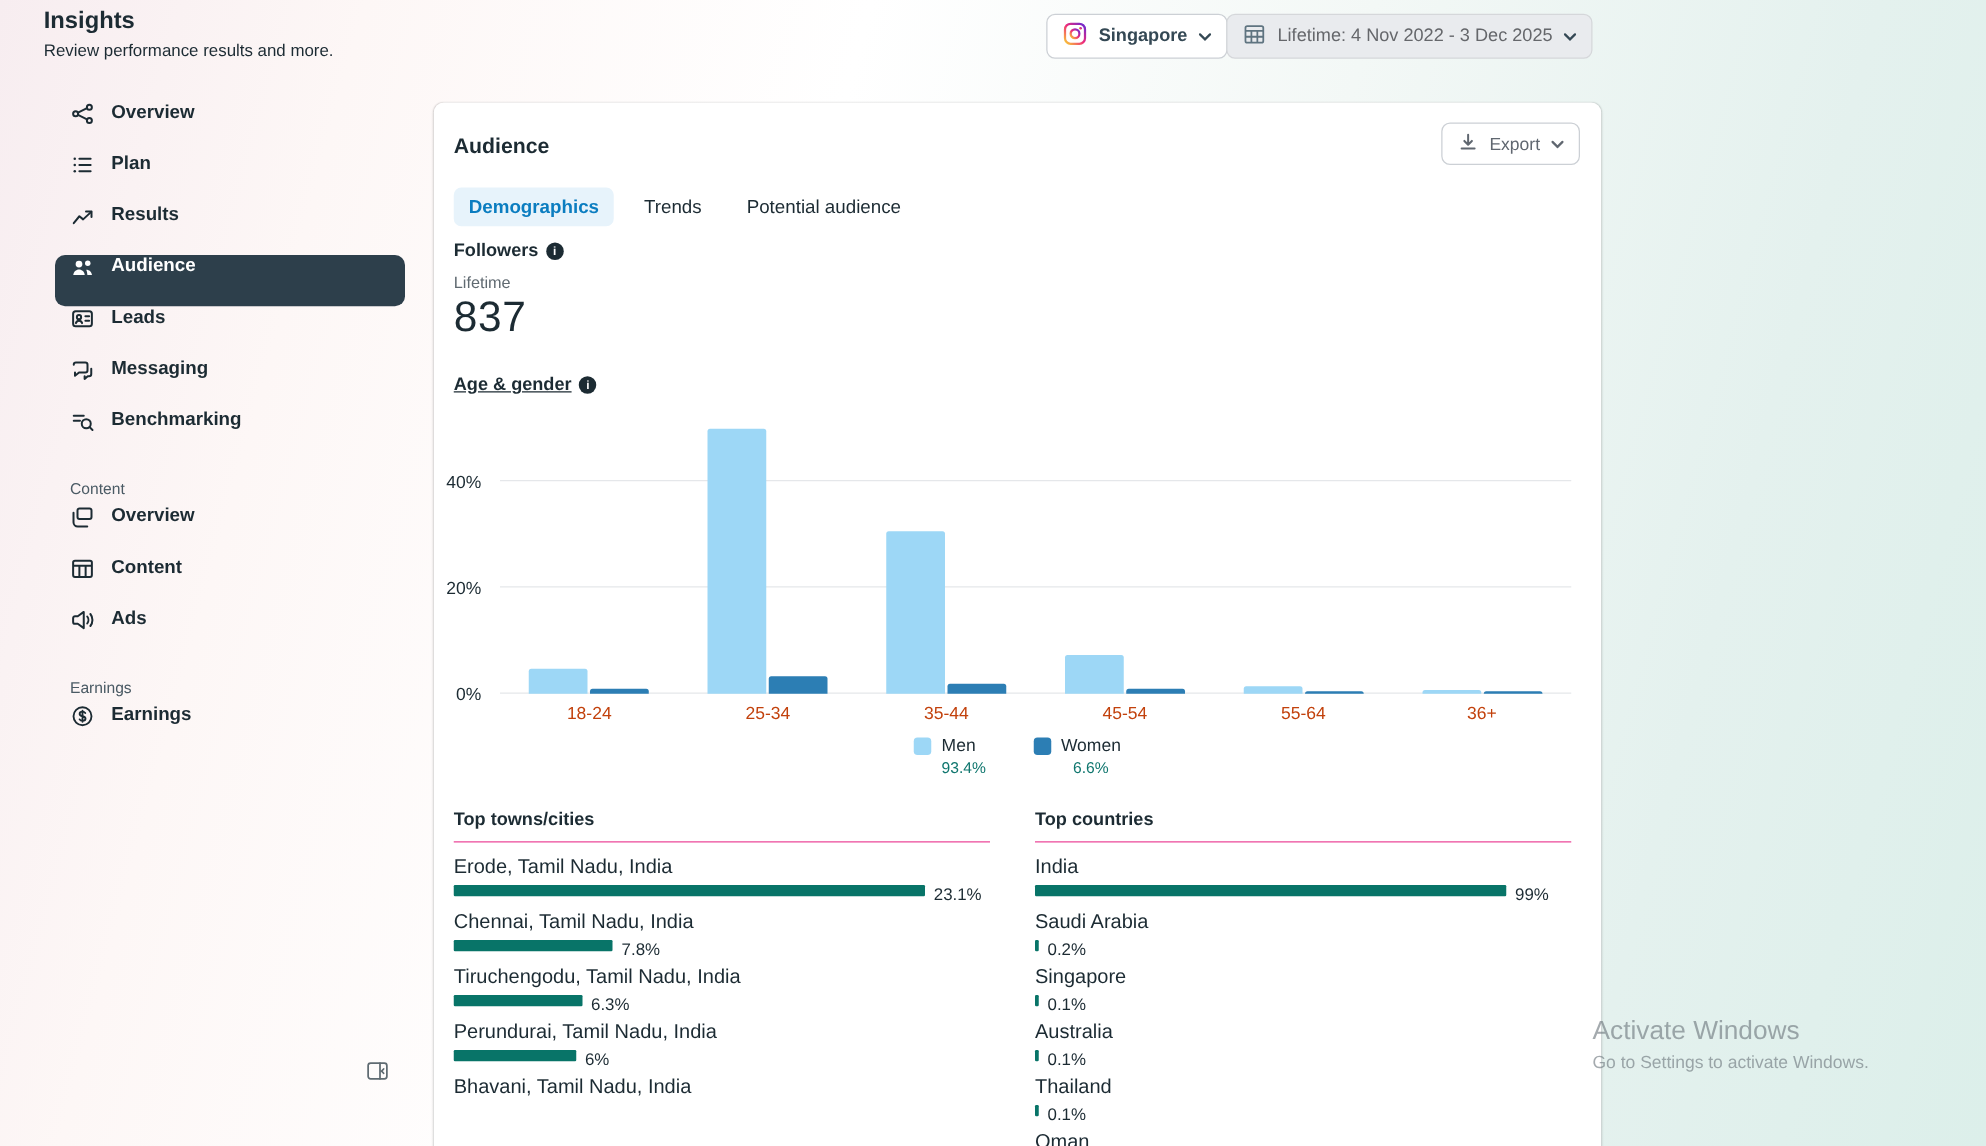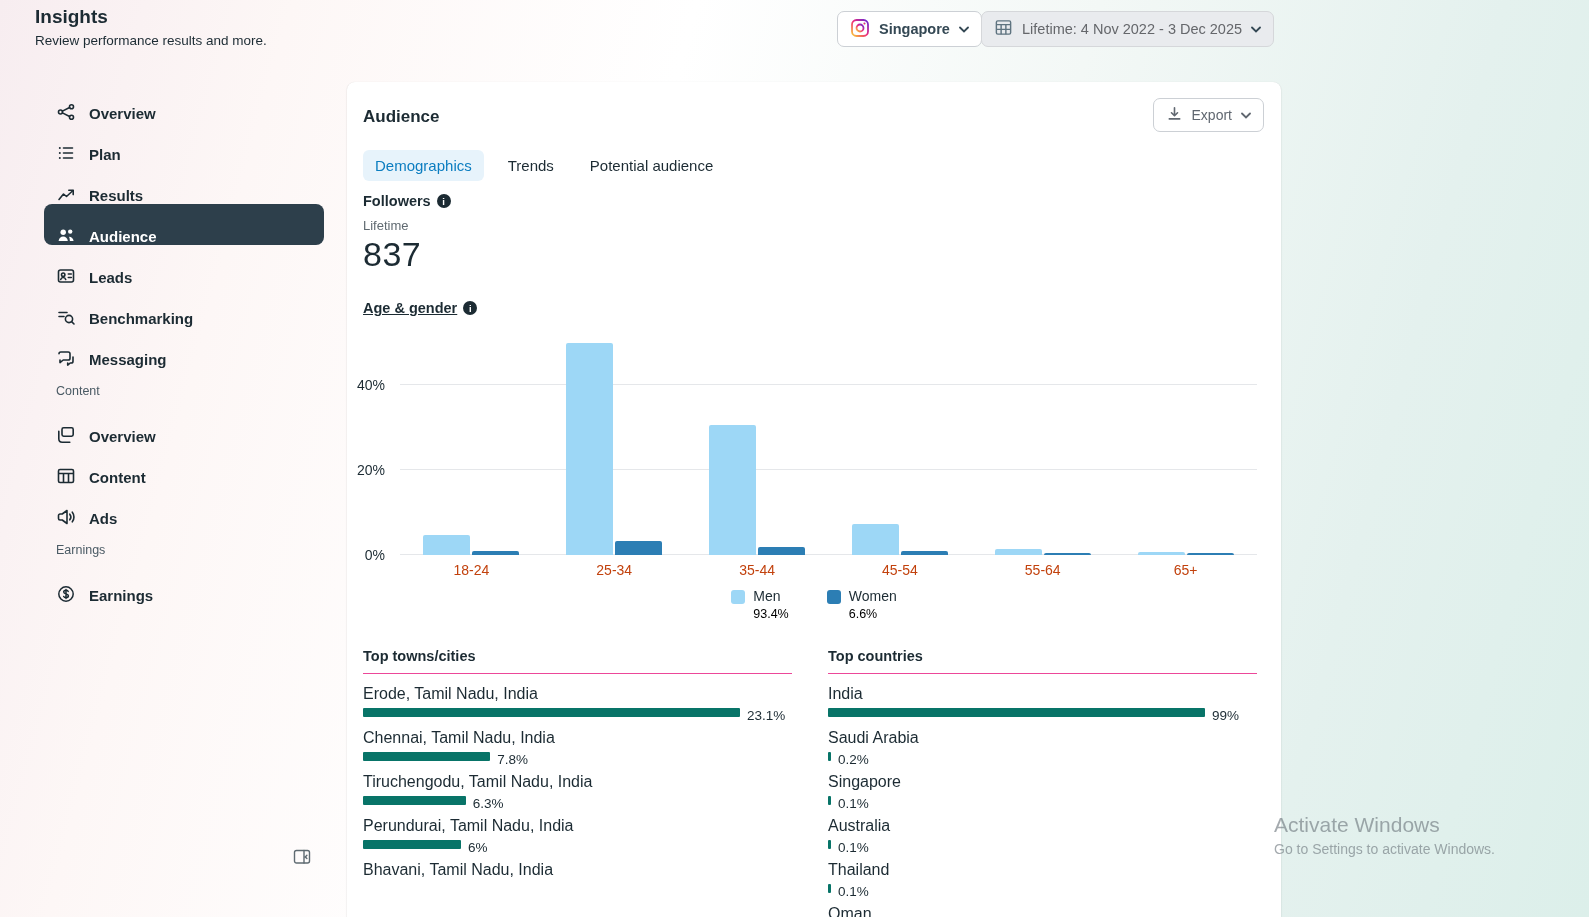--- a/index.html
+++ b/index.html
@@ -17,42 +17,42 @@
     position:absolute; top:11px; height:36px; display:flex; align-items:center; gap:9px;
     padding:0 12px; border:1px solid #ccd0d5; border-radius:7px; background:#fff;
     font-size:14.5px; cursor:pointer;
   }
   .account-btn { left:837px; font-weight:600; color:#344854; }
   .date-btn { left:981px; background:#e9ebee; border-color:#d5d7da; color:#65676b; font-weight:400; }
   .chev svg { display:block; }
   
   .sidebar { position:absolute; left:44px; top:81px; width:280px; }
   .nav-item {
-    display:flex; align-items:flex-end; gap:13px; height:41px; padding:0 12px;
+    display:flex; align-items:flex-start; gap:13px; height:41px; padding:0 12px;
     border-radius:8px; font-size:15px; font-weight:600; color:#1c2b33; cursor:pointer;
   }
   .nav-item.active { background:#2d3f4b; color:#fff; }
   .nav-icon { width:20px; height:20px; flex:0 0 20px; }
   .nav-icon svg { display:block; }
   .nav-section { margin:16px 0 6px 12px; font-size:12.5px; color:#4a5a64; font-weight:400; }
   
   .card {
     position:absolute; left:347px; top:82px; width:934px; height:900px;
     background:#fff; border-radius:8px;
     box-shadow:0 1px 2px rgba(0,0,0,.12), 0 0 1px rgba(0,0,0,.10);
   }
   .card-title { position:absolute; left:16px; top:25px; font-size:17px; font-weight:700; }
   .export-btn {
     position:absolute; right:17px; top:16px; height:34px; display:flex; align-items:center; gap:9px;
     padding:0 12px; border:1px solid #ccd0d5; border-radius:7px; background:#fff;
     font-size:14px; color:#606770; cursor:pointer;
   }
   .tabs { position:absolute; left:16px; top:68px; display:flex; align-items:center; gap:12px; }
   .tab { padding:7px 12px; font-size:15px; border-radius:6px; cursor:pointer; color:#1c2b33; }
-  .tab.active { background:#e7f3fb; color:#0b7dc0; font-weight:400; }
+  .tab.active { background:#e7f3fb; color:#0b7dc0; font-weight:700; }
   .followers-label { position:absolute; left:16px; top:111px; font-size:14.5px; font-weight:700; display:flex; align-items:center; gap:6px; }
   .followers-period { position:absolute; left:16px; top:136px; font-size:13px; color:#606a71; }
   .followers-value { position:absolute; left:16px; top:153px; font-size:34px; font-weight:400; letter-spacing:.5px; }
   .agegender-label { position:absolute; left:16px; top:218px; font-size:14.5px; font-weight:700; display:flex; align-items:center; gap:6px;text-decoration:underline; }
   .info-dot {
     width:14px; height:14px; border-radius:50%; background:#1c2b33; color:#fff;
     display:inline-flex; align-items:center; justify-content:center;
     font-size:9.5px; font-weight:700; cursor:pointer;
   }
   .info-dot::after { content:"i"; }
@@ -63,21 +63,21 @@
   .ytick { position:absolute; right:6px; transform:translateY(50%); font-size:14px; color:#1c2b33; }
   .columns { position:absolute; inset:0; display:flex; }
   .col { flex:1; display:flex; align-items:flex-end; justify-content:center; gap:2px; }
   .vbar { width:47px; border-radius:2px 2px 0 0; }
   .xlabels { position:absolute; left:53px; right:24px; top:480px; display:flex; }
   .xlabel { flex:1; text-align:center; font-size:14px; color:#c2410c; }
   .legend { position:absolute; left:0; width:100%; top:506px; display:flex; justify-content:center; gap:38px; }
   .legend-item { display:flex; gap:8px; }
   .swatch { width:14px; height:14px; border-radius:3px; margin-top:2px; flex:0 0 14px; }
   .legend-label { font-size:14px; }
-  .legend-value { font-size:12.5px; color:#000000; margin-top:3px; }
+  .legend-value { font-size:12.5px; color:#0f766e; margin-top:3px;text-align:center; }
   
   .lists { position:absolute; left:16px; right:24px; top:566px; display:flex; gap:36px; }
   .list-col { flex:1; min-width:0; }
   .list-title { font-size:14.5px; font-weight:700; padding-bottom:9px; border-bottom:1px solid #ec4899; }
   .list-item { margin-top:11px; }
   .li-name { font-size:16px; white-space:nowrap; }
   .li-bar-row { display:flex; gap:7px; margin-top:5px; height:10px; }
   .li-bar { height:9px; background:#087468; border-radius:1px; min-width:3px; flex:0 0 auto; }
   .li-value { font-size:13.5px; white-space:nowrap; }
   
@@ -178,36 +178,36 @@
       <svg viewBox="0 0 20 20" width="20" height="20" fill="none" stroke="currentColor" stroke-width="1.6" stroke-linecap="round" stroke-linejoin="round">
         <rect x="2.5" y="4" width="15" height="12" rx="2"></rect>
           <circle cx="7.2" cy="8.7" r="1.7"></circle>
           <path d="M4.7 13.5c.4-1.3 1.4-2 2.5-2s2.1.7 2.5 2M12.3 8h3M12.3 11.5h3"></path>
       </svg>
     </span>
     <span class="nav-label">Leads</span>
   </div>
   <div class="nav-item">
     <span class="nav-icon">
+      <svg viewBox="0 0 20 20" width="20" height="20" fill="none" stroke="currentColor" stroke-width="1.6" stroke-linecap="round" stroke-linejoin="round">
+        <path d="M3 5.8C3 4.8 3.8 4 4.8 4h7.4c1 0 1.8.8 1.8 1.8v4.4c0 1-.8 1.8-1.8 1.8H7.2L4 14.6V12"></path>
+          <path d="M17 9v4.2c0 1-.8 1.8-1.8 1.8h-1l-2.5 2.1V15"></path>
+      </svg>
+    </span>
+    <span class="nav-label">Messaging</span>
+  </div>
+  <div class="nav-item">
+    <span class="nav-icon">
       <svg viewBox="0 0 20 20" width="20" height="20" fill="none" stroke="currentColor" stroke-width="1.6" stroke-linecap="round">
         <path d="M3 5.5h8M3 9.5h5"></path>
           <circle cx="13" cy="12" r="3.6"></circle>
           <path d="M15.6 14.6 18 17"></path>
       </svg>
     </span>
     <span class="nav-label">Benchmarking</span>
-  </div>
-  <div class="nav-item">
-    <span class="nav-icon">
-      <svg viewBox="0 0 20 20" width="20" height="20" fill="none" stroke="currentColor" stroke-width="1.6" stroke-linecap="round" stroke-linejoin="round">
-        <path d="M3 5.8C3 4.8 3.8 4 4.8 4h7.4c1 0 1.8.8 1.8 1.8v4.4c0 1-.8 1.8-1.8 1.8H7.2L4 14.6V12"></path>
-          <path d="M17 9v4.2c0 1-.8 1.8-1.8 1.8h-1l-2.5 2.1V15"></path>
-      </svg>
-    </span>
-    <span class="nav-label">Messaging</span>
   </div>
 
   <div class="nav-section">Content</div>
 
   <div class="nav-item">
     <span class="nav-icon">
       <svg viewBox="0 0 20 20" width="20" height="20" fill="none" stroke="currentColor" stroke-width="1.6" stroke-linecap="round" stroke-linejoin="round">
         <rect x="6" y="2.8" width="11.2" height="8.4" rx="1.6"></rect>
           <path d="M2.8 6.2v7.6c0 1.9 1.5 3.4 3.4 3.4h7.6"></path>
       </svg>
@@ -316,21 +316,21 @@
           <div class="vbar" style="background: rgb(44, 126, 180); height: 1%;"></div>
         </div>
       </div>
   </div>
   <div class="xlabels">
       <div class="xlabel">18-24</div>
       <div class="xlabel">25-34</div>
       <div class="xlabel">35-44</div>
       <div class="xlabel">45-54</div>
       <div class="xlabel">55-64</div>
-      <div class="xlabel">65+</div>
+      <div class="xlabel">36+</div>
     </div>
   <div class="legend">
       <div class="legend-item">
         <span class="swatch" style="background: rgb(157, 215, 246);"></span>
         <div>
           <div class="legend-label">Men</div>
           <div class="legend-value">93.4%</div>
         </div>
       </div>
       <div class="legend-item">

